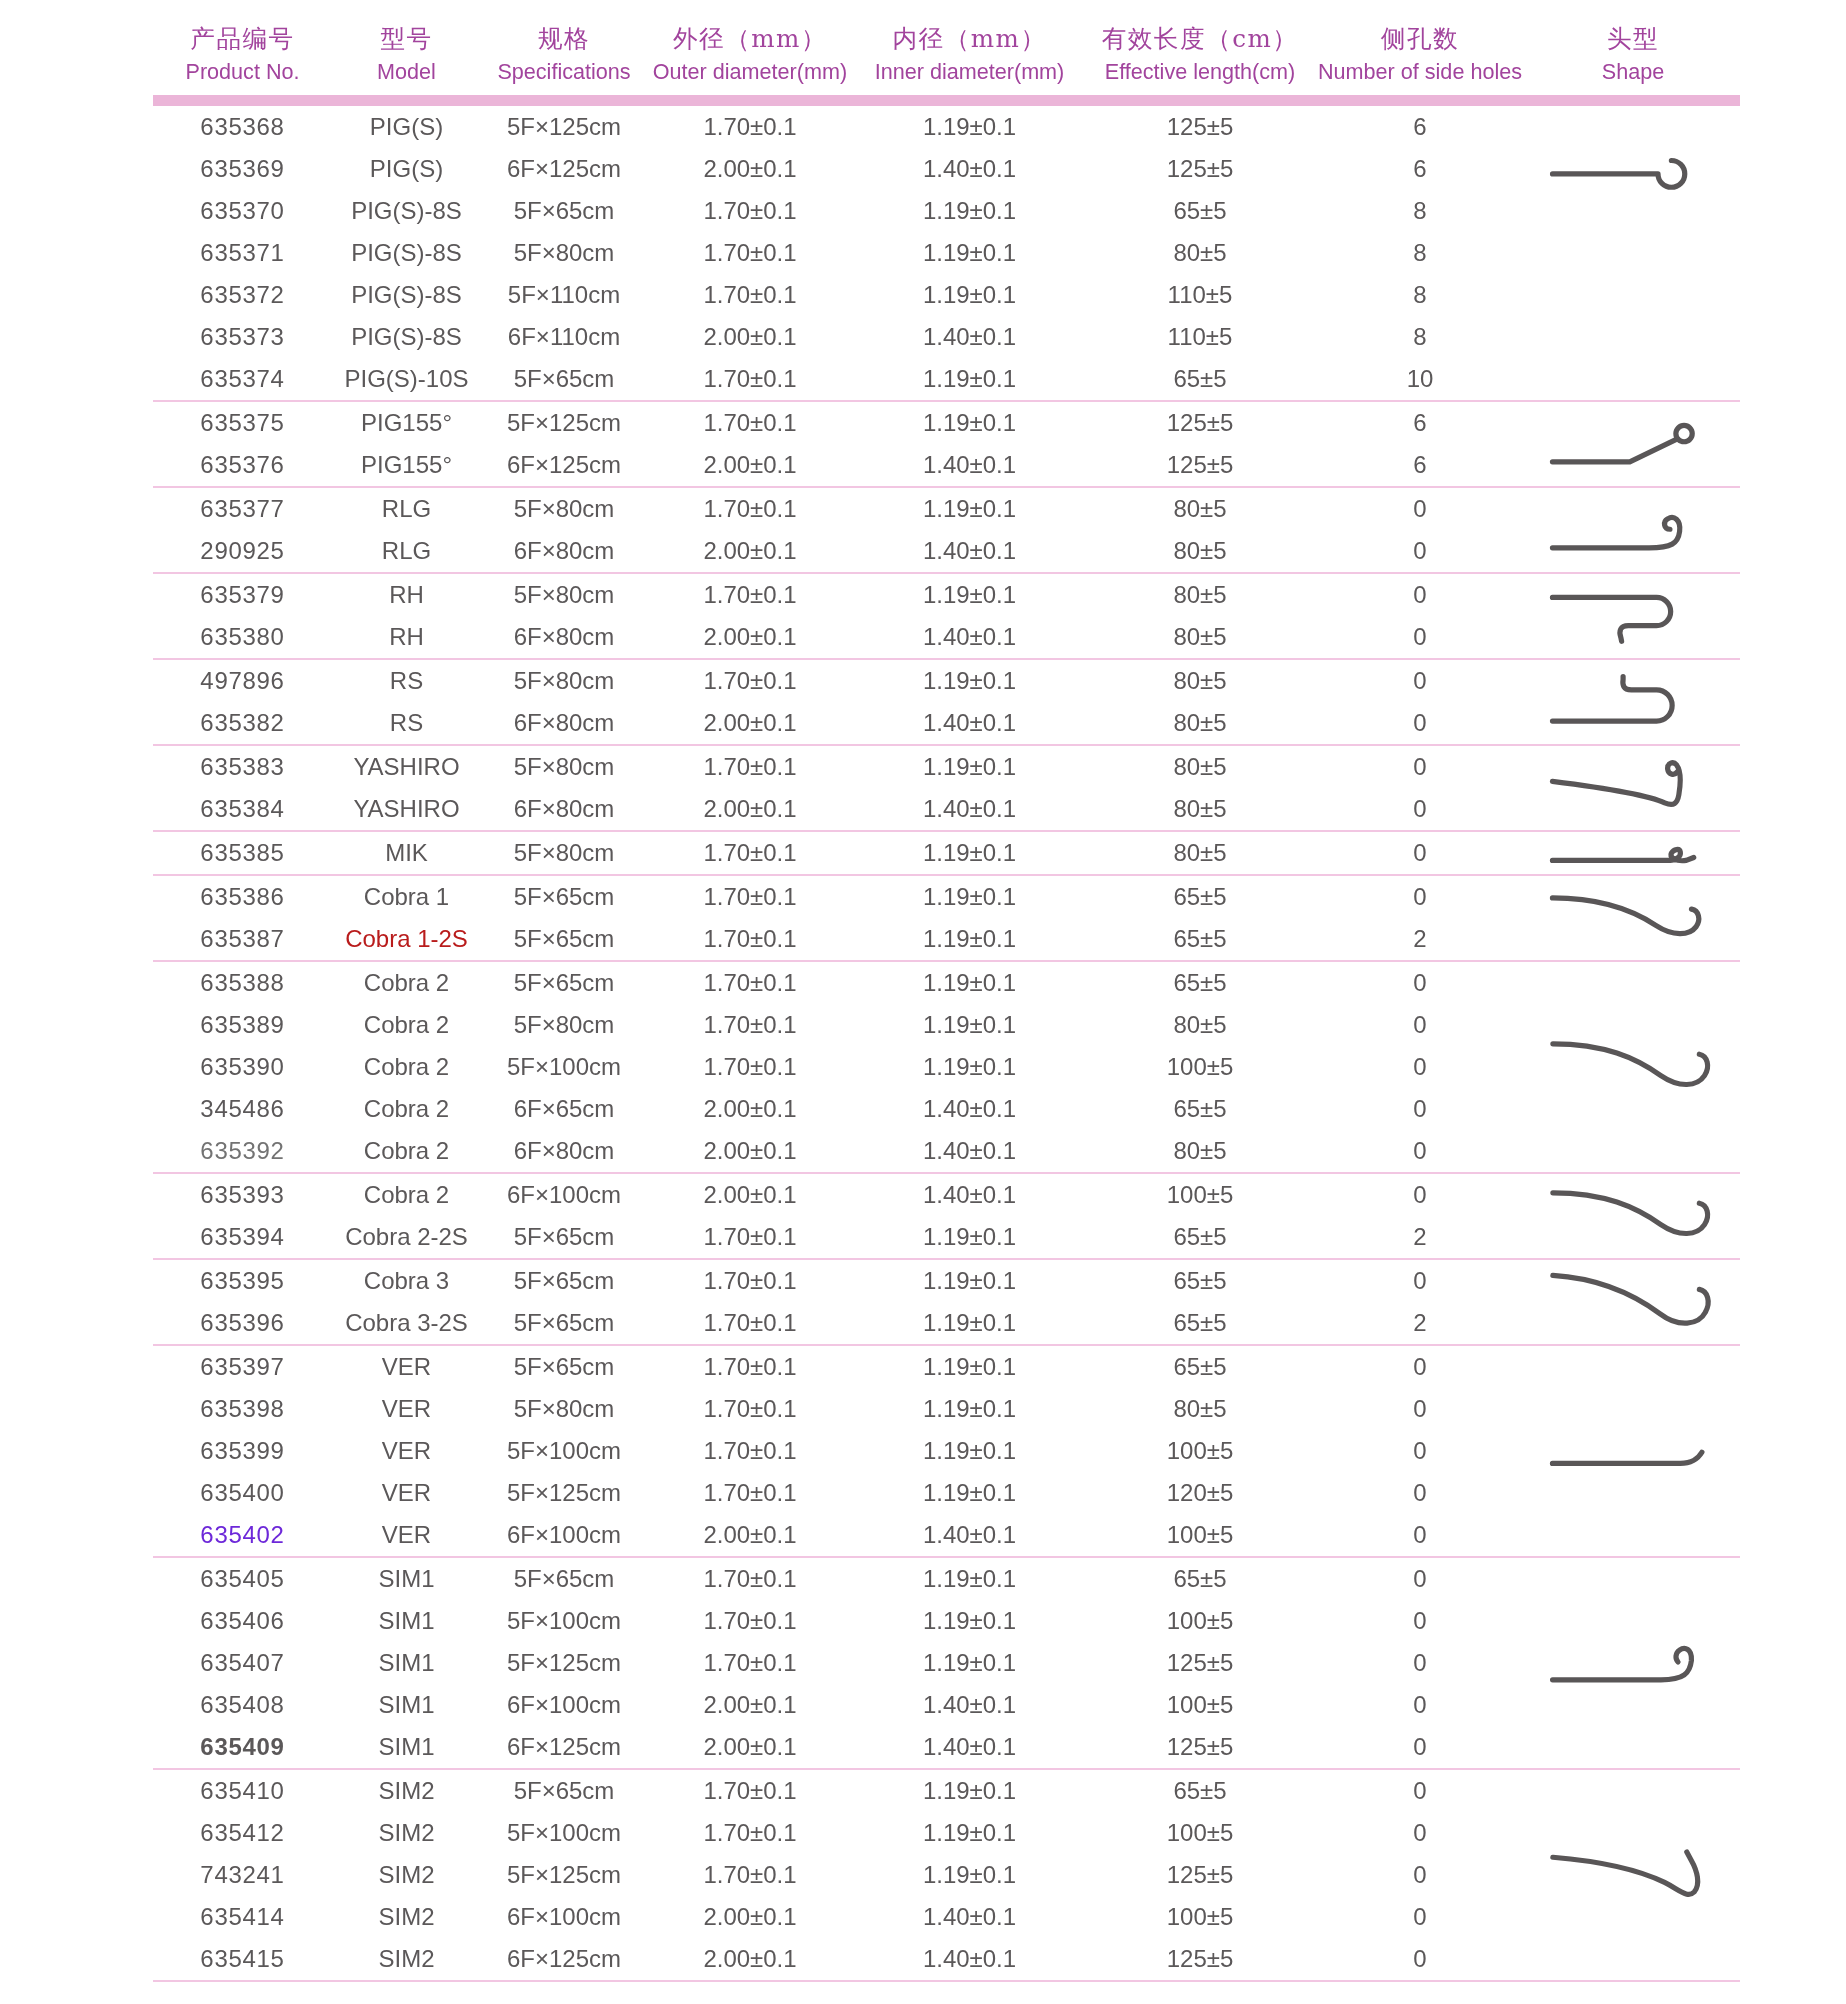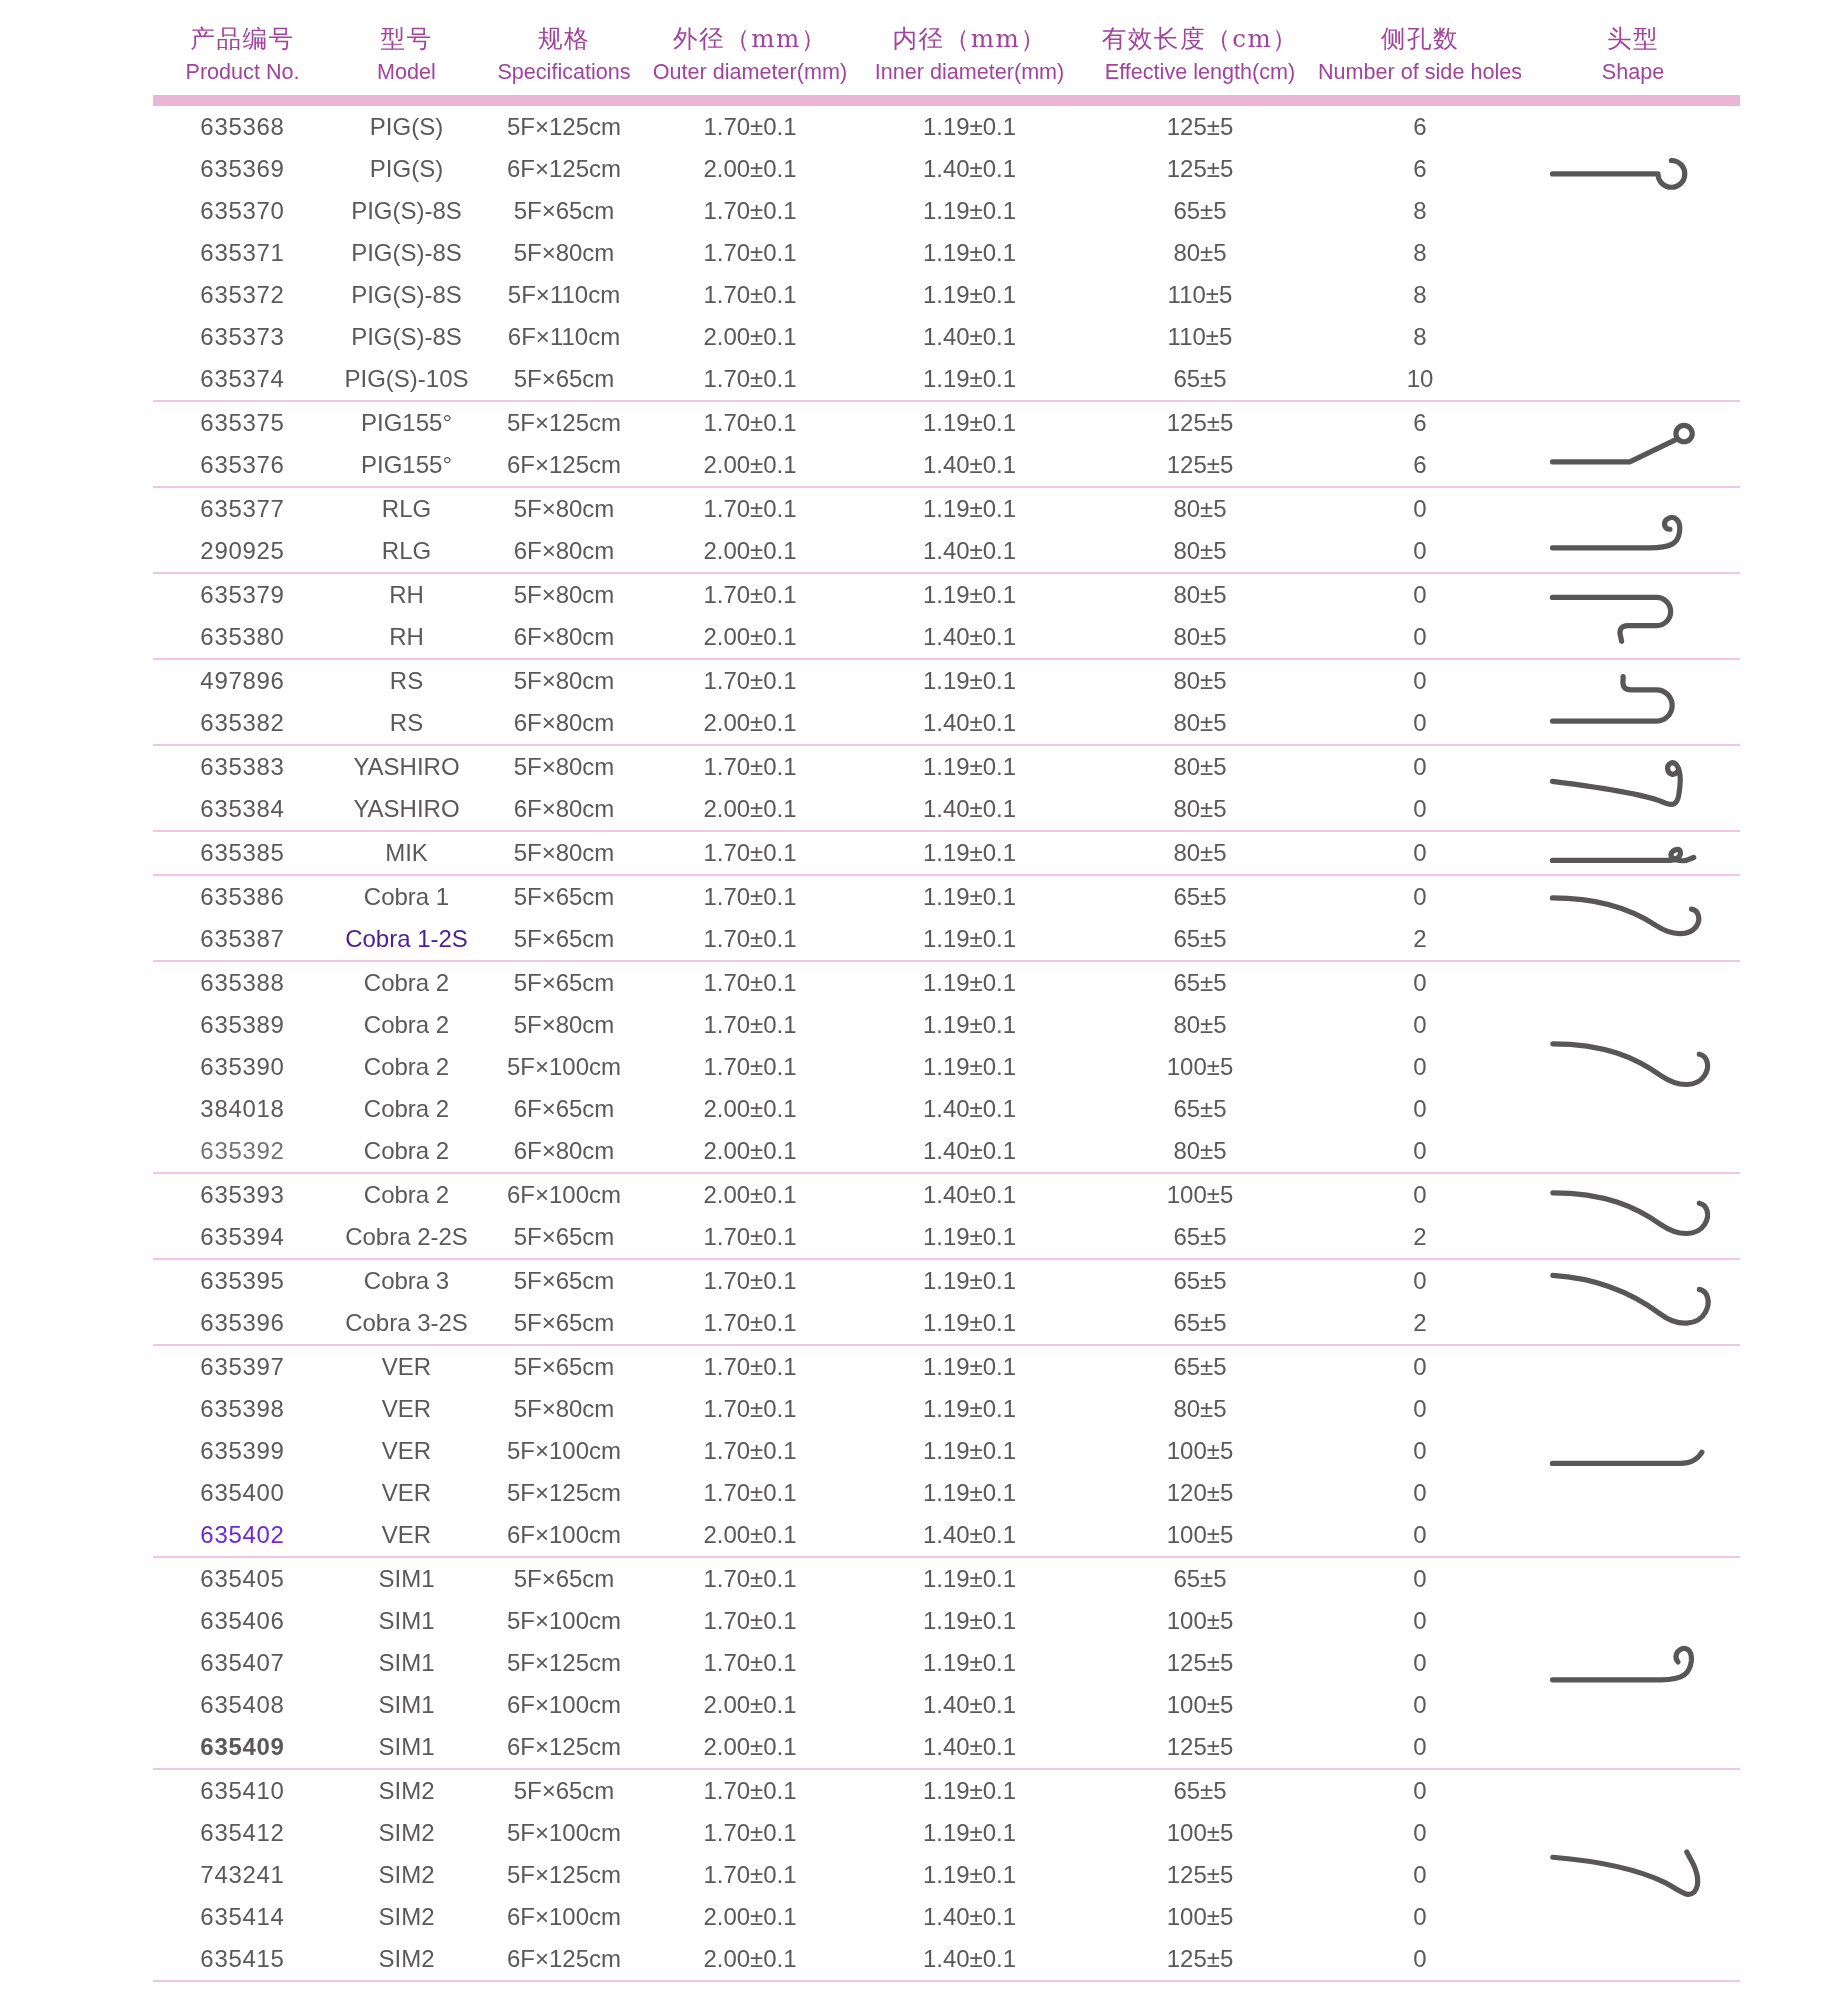--- a/index.html
+++ b/index.html
@@ -279,21 +279,21 @@
           <div class="cell c0" style="color: rgb(91, 88, 89);">635386</div>
           <div class="cell c1" style="color: rgb(91, 88, 89);">Cobra 1</div>
           <div class="cell c2" style="color: rgb(91, 88, 89);">5F×65cm</div>
           <div class="cell c3" style="color: rgb(91, 88, 89);">1.70±0.1</div>
           <div class="cell c4" style="color: rgb(91, 88, 89);">1.19±0.1</div>
           <div class="cell c5" style="color: rgb(91, 88, 89);">65±5</div>
           <div class="cell c6" style="color: rgb(91, 88, 89);">0</div>
         </div>
         <div class="row">
           <div class="cell c0" style="color: rgb(91, 88, 89);">635387</div>
-          <div class="cell c1" style="color: #4c1d95;">Cobra 1-2S</div>
+          <div class="cell c1" style="color: #b91c1c;">Cobra 1-2S</div>
           <div class="cell c2" style="color: rgb(91, 88, 89);">5F×65cm</div>
           <div class="cell c3" style="color: rgb(91, 88, 89);">1.70±0.1</div>
           <div class="cell c4" style="color: rgb(91, 88, 89);">1.19±0.1</div>
           <div class="cell c5" style="color: rgb(91, 88, 89);">65±5</div>
           <div class="cell c6" style="color: rgb(91, 88, 89);">2</div>
         </div>
         <div class="shape-box">
           <svg width="171" height="58" viewBox="0 0 230 78">
             <path d="M6,12 C70,12 112,27 145,49 C168,64 190,63 199,51 C206,41 203,29 193,27" style="stroke: rgb(89, 86, 87);"></path>
           </svg>
@@ -321,21 +321,21 @@
         <div class="row">
           <div class="cell c0" style="color: rgb(91, 88, 89);">635390</div>
           <div class="cell c1" style="color: rgb(91, 88, 89);">Cobra 2</div>
           <div class="cell c2" style="color: rgb(91, 88, 89);">5F×100cm</div>
           <div class="cell c3" style="color: rgb(91, 88, 89);">1.70±0.1</div>
           <div class="cell c4" style="color: rgb(91, 88, 89);">1.19±0.1</div>
           <div class="cell c5" style="color: rgb(91, 88, 89);">100±5</div>
           <div class="cell c6" style="color: rgb(91, 88, 89);">0</div>
         </div>
         <div class="row">
-          <div class="cell c0" style="color: rgb(91, 88, 89);">384018</div>
+          <div class="cell c0" style="color: rgb(91, 88, 89);">345486</div>
           <div class="cell c1" style="color: rgb(91, 88, 89);">Cobra 2</div>
           <div class="cell c2" style="color: rgb(91, 88, 89);">6F×65cm</div>
           <div class="cell c3" style="color: rgb(91, 88, 89);">2.00±0.1</div>
           <div class="cell c4" style="color: rgb(91, 88, 89);">1.40±0.1</div>
           <div class="cell c5" style="color: rgb(91, 88, 89);">65±5</div>
           <div class="cell c6" style="color: rgb(91, 88, 89);">0</div>
         </div>
         <div class="row">
           <div class="cell c0" style="color: #737373;">635392</div>
           <div class="cell c1" style="color: rgb(91, 88, 89);">Cobra 2</div>

